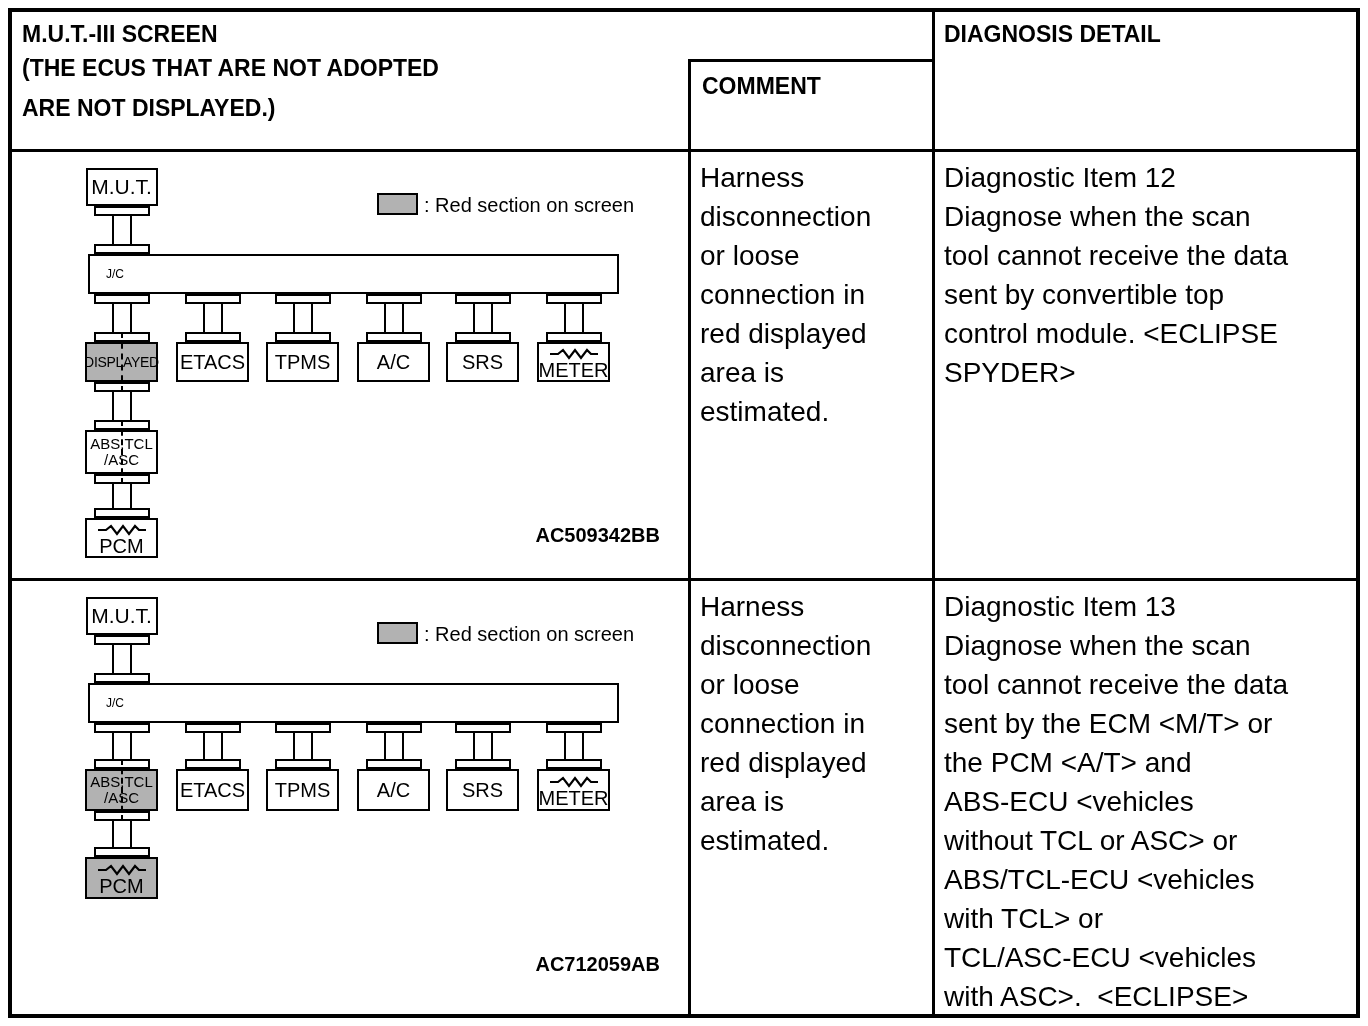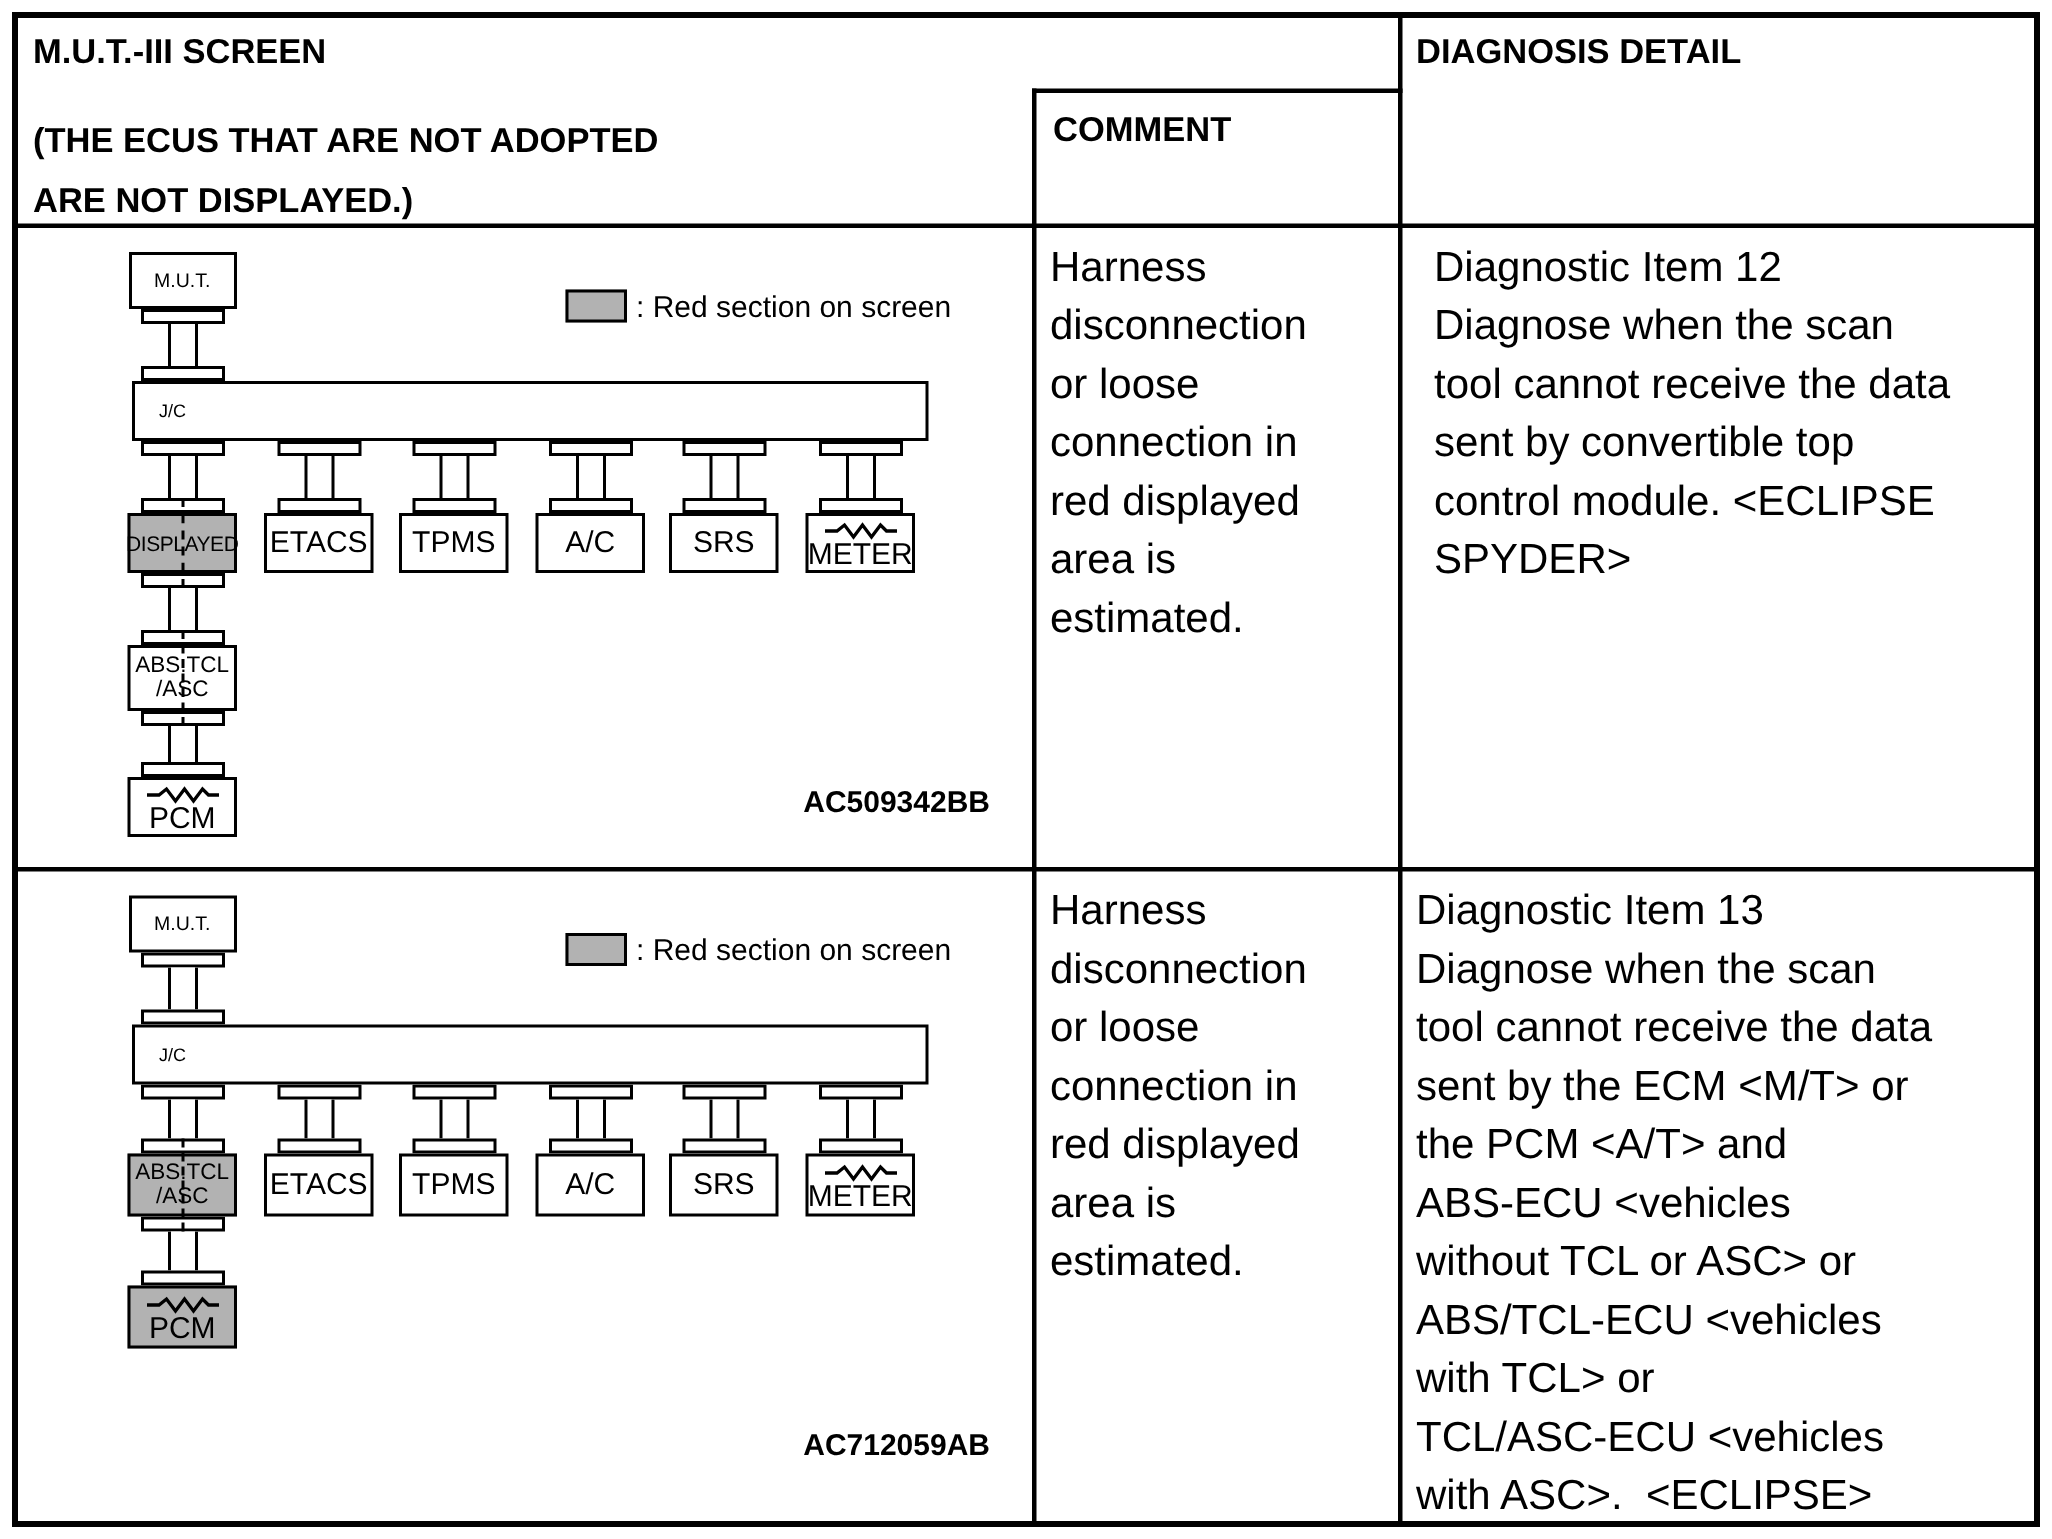--- a/index.html
+++ b/index.html
@@ -12,41 +12,41 @@
   .h-bold{font-weight:bold;font-size:23px;line-height:40px;white-space:pre-wrap;}
   
   .body-txt{font-size:28px;line-height:39px;white-space:pre-wrap;}
   
   .box{border:2px solid #000;background:#fff;display:flex;align-items:center;justify-content:center;font-size:20px;line-height:18px;text-align:center;}
   .gray{background:var(--gray,#b2b2b2);}
   .cap{width:56px;height:10px;border:2px solid #000;background:#fff;}
   .vert{width:20px;border-left:2px solid #000;border-right:2px solid #000;background:#fff;}
   .dash{width:0;border-left:2px dashed #000;}
   .jc{justify-content:flex-start;padding-left:16px;font-size:12px;}
-  .mut{font-size:13px;}
+  .mut{font-size:21px;}
   .small-label{font-size:14px;letter-spacing:-0.3px;}
   .two-line{font-size:15px;line-height:16px;}
   .fig-code{font-weight:bold;font-size:20px;text-align:right;}
   .legend-txt{font-size:20px;line-height:22px;}
   .res-box{flex-direction:column;padding-top:2px;}
   .res-box svg{display:block;margin-bottom:1px;}
 </style>
 </head>
 <body>
 
 <div class="abs outer"></div>
 
 <div class="abs line" style="left:932px;top:12px;width:3px;height:1002px;"></div>
 <div class="abs line" style="left:688px;top:59px;width:3px;height:955px;"></div>
 <div class="abs line" style="left:688px;top:59px;width:247px;height:3px;"></div>
 <div class="abs line" style="left:12px;top:149px;width:1344px;height:3px;"></div>
 <div class="abs line" style="left:12px;top:578px;width:1344px;height:3px;"></div>
 
 <div class="abs h-bold" style="left:22px;top:14px;">M.U.T.-III SCREEN</div>
-<div class="abs h-bold" style="left:22px;top:73px;width:650px;">(THE ECUS THAT ARE NOT ADOPTED
+<div class="abs h-bold" style="left:22px;top:48px;width:650px;">(THE ECUS THAT ARE NOT ADOPTED
 ARE NOT DISPLAYED.)</div>
 <div class="abs h-bold" style="left:702px;top:66px;">COMMENT</div>
 <div class="abs h-bold" style="left:944px;top:14px;">DIAGNOSIS DETAIL</div>
 
 <div class="abs box mut" style="left:85.5px;top:168px;width:72px;height:38px;">
     <span>M.U.T.</span>
   </div>
 <div class="abs cap" style="left:93.5px;top:206px;"></div>
 <div class="abs vert" style="left:111.5px;top:216px;height:28px;"></div>
 <div class="abs cap" style="left:93.5px;top:244px;"></div>
@@ -118,21 +118,21 @@
 
 <div class="abs fig-code" style="left:450px;top:524px;width:210px;">AC509342BB</div>
 
 <div class="abs body-txt" style="left:700px;top:158px;width:228px;">Harness
 disconnection
 or loose
 connection in
 red displayed
 area is
 estimated.</div>
-<div class="abs body-txt" style="left:944px;top:158px;width:412px;margin-left:12px;">Diagnostic Item 12
+<div class="abs body-txt" style="left:944px;top:158px;width:412px;">Diagnostic Item 12
 Diagnose when the scan
 tool cannot receive the data
 sent by convertible top
 control module. &lt;ECLIPSE
 SPYDER&gt;</div>
 
 <div class="abs box mut" style="left:85.5px;top:597px;width:72px;height:38px;">
     <span>M.U.T.</span>
   </div>
 <div class="abs cap" style="left:93.5px;top:635px;"></div>

